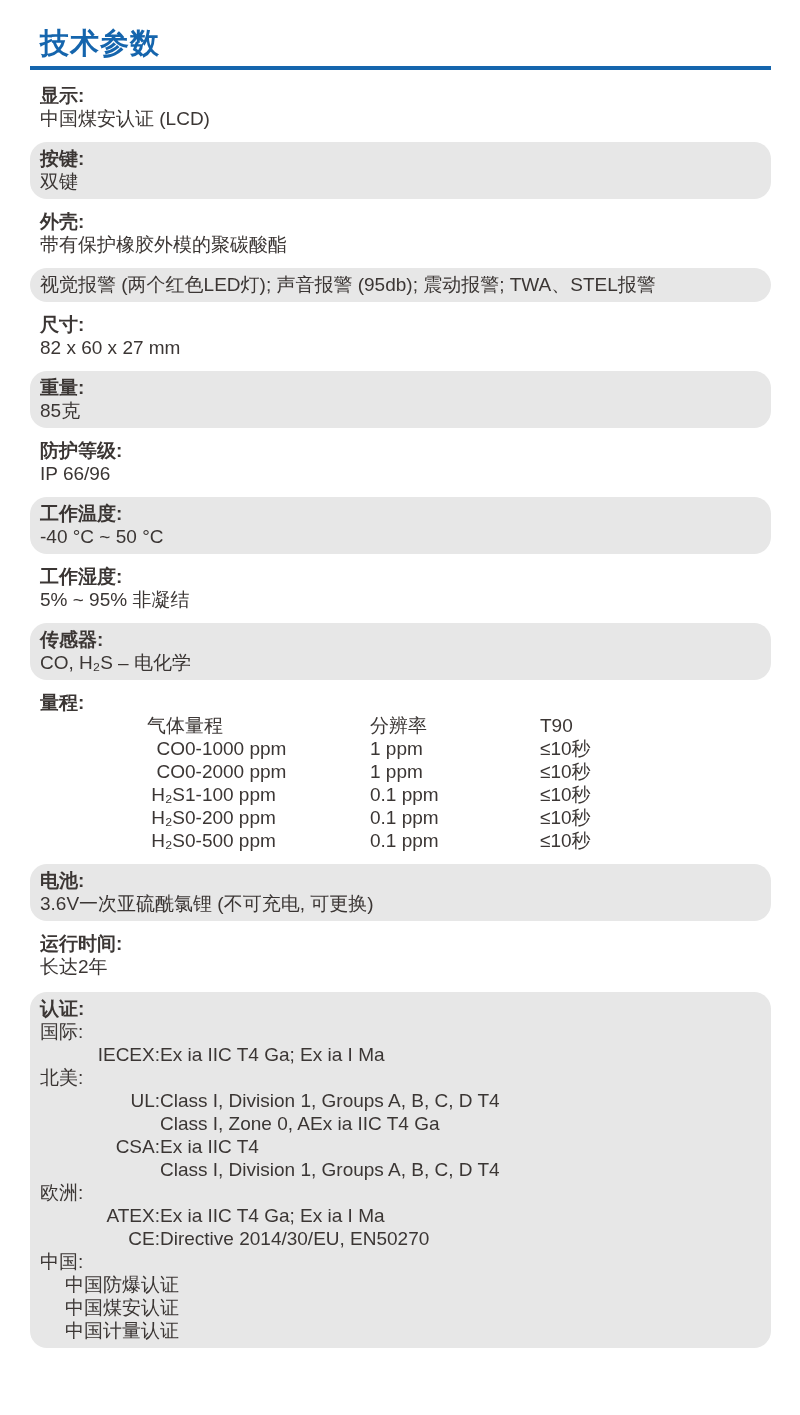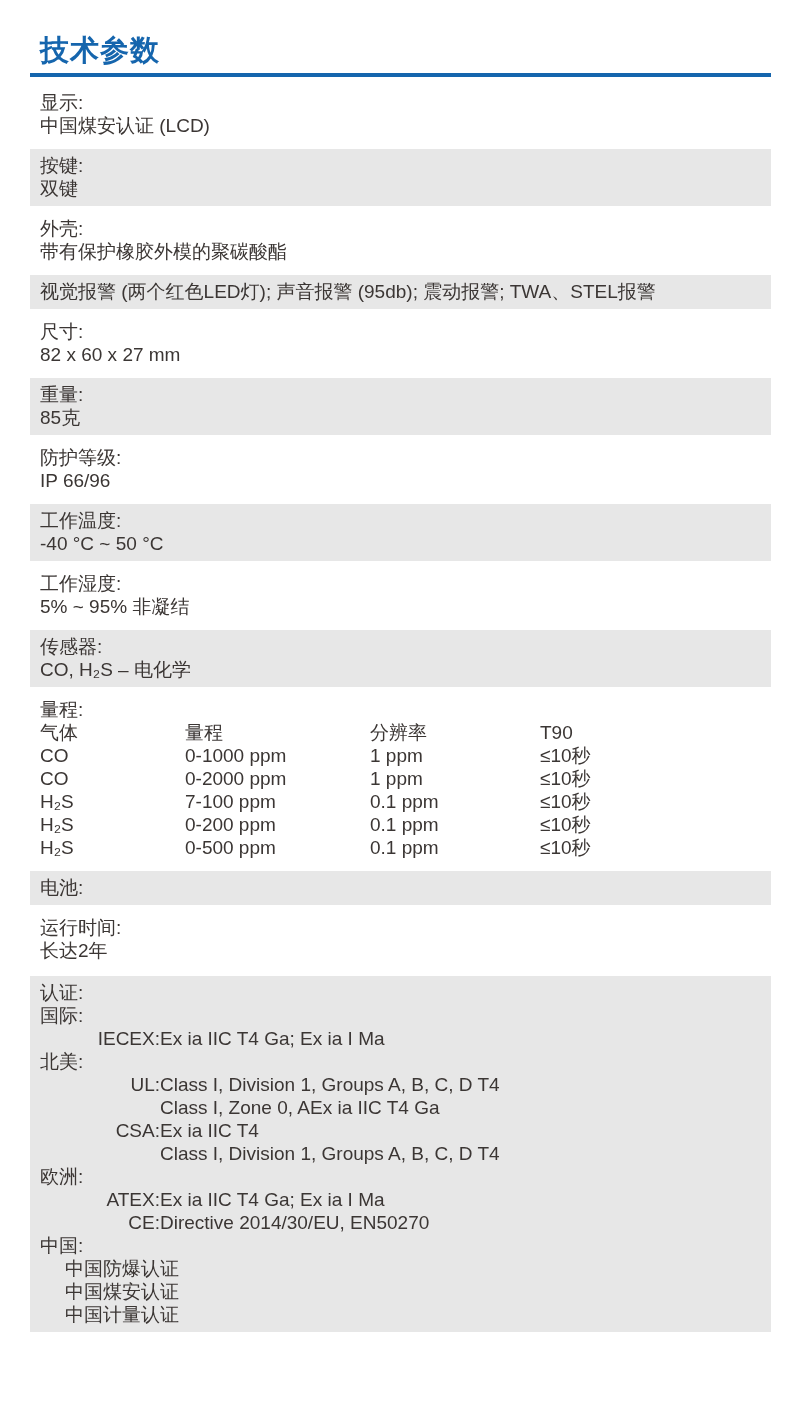--- a/index.html
+++ b/index.html
@@ -5,49 +5,49 @@
   html, body { margin: 0; padding: 0; }
   body {
     width: 800px;
     min-height: 1415px;
     background: #ffffff;
     font-family: "Liberation Sans", "DejaVu Sans", sans-serif;
     font-size: 19px;
     line-height: 23px;
     color: #3b3634;
   }
-  .page { padding: 28px 29px 0 30px; margin-top: 7px; }
+  .page { padding: 28px 29px 0 30px; }
 
   h1.title {
     margin: 0 0 0 10px;
     font-size: 29px;
     line-height: 30px;
     font-weight: bold;
     color: #1565ad;
     letter-spacing: 1px;
   }
   .rule {
     height: 4px;
     background: #1565ad;
     margin-top: 8px;
     margin-bottom: 9px;
   }
 
   .spec {
     padding: 5px 10px 6px 10px;
     margin-bottom: 6px;
   }
-  .spec.gray { background: #e7e7e7; }
-  .lbl { font-weight: normal; }
+  .spec.gray { background: #e7e7e7; border-radius: 17px; }
+  .lbl { font-weight: bold; }
   .mt4 { margin-top: 4px; }
   .mt8 { margin-top: 8px; }
 
   
   .trow { display: flex; }
-  .c0 { width: 145px; flex: none; }
+  .c0 { width: 145px; flex: none; text-align: right; }
   .c1 { width: 185px; flex: none; }
   .c2 { width: 170px; flex: none; }
   .c3 { flex: 1; }
 
   
   .cert-row { display: flex; }
   .cert-name { width: 95px; margin-left: 25px; flex: none; text-align: right; }
   .cert-val { flex: 1; }
   .cert-item { margin-left: 25px; text-align: right; }
 </style>
@@ -123,40 +123,41 @@
       <div class="c3">≤10秒</div>
     </div>
     <div class="trow">
       <div class="c0">CO</div>
       <div class="c1">0-2000 ppm</div>
       <div class="c2">1 ppm</div>
       <div class="c3">≤10秒</div>
     </div>
     <div class="trow">
       <div class="c0">H₂S</div>
-      <div class="c1">7-100 ppm</div>
+      <div class="c1">1-100 ppm</div>
       <div class="c2">0.1 ppm</div>
       <div class="c3">≤10秒</div>
     </div>
     <div class="trow">
       <div class="c0">H₂S</div>
       <div class="c1">0-200 ppm</div>
       <div class="c2">0.1 ppm</div>
       <div class="c3">≤10秒</div>
     </div>
     <div class="trow">
       <div class="c0">H₂S</div>
       <div class="c1">0-500 ppm</div>
       <div class="c2">0.1 ppm</div>
       <div class="c3">≤10秒</div>
     </div>
   </section>
 
   <section class="spec gray">
     <div class="lbl">电池:</div>
+    <div class="val">3.6V一次亚硫酰氯锂 (不可充电, 可更换)</div>
   </section>
 
   <section class="spec">
     <div class="lbl">运行时间:</div>
     <div class="val">长达2年</div>
   </section>
 
   <section class="spec gray mt8">
     <div class="lbl">认证:</div>
 

